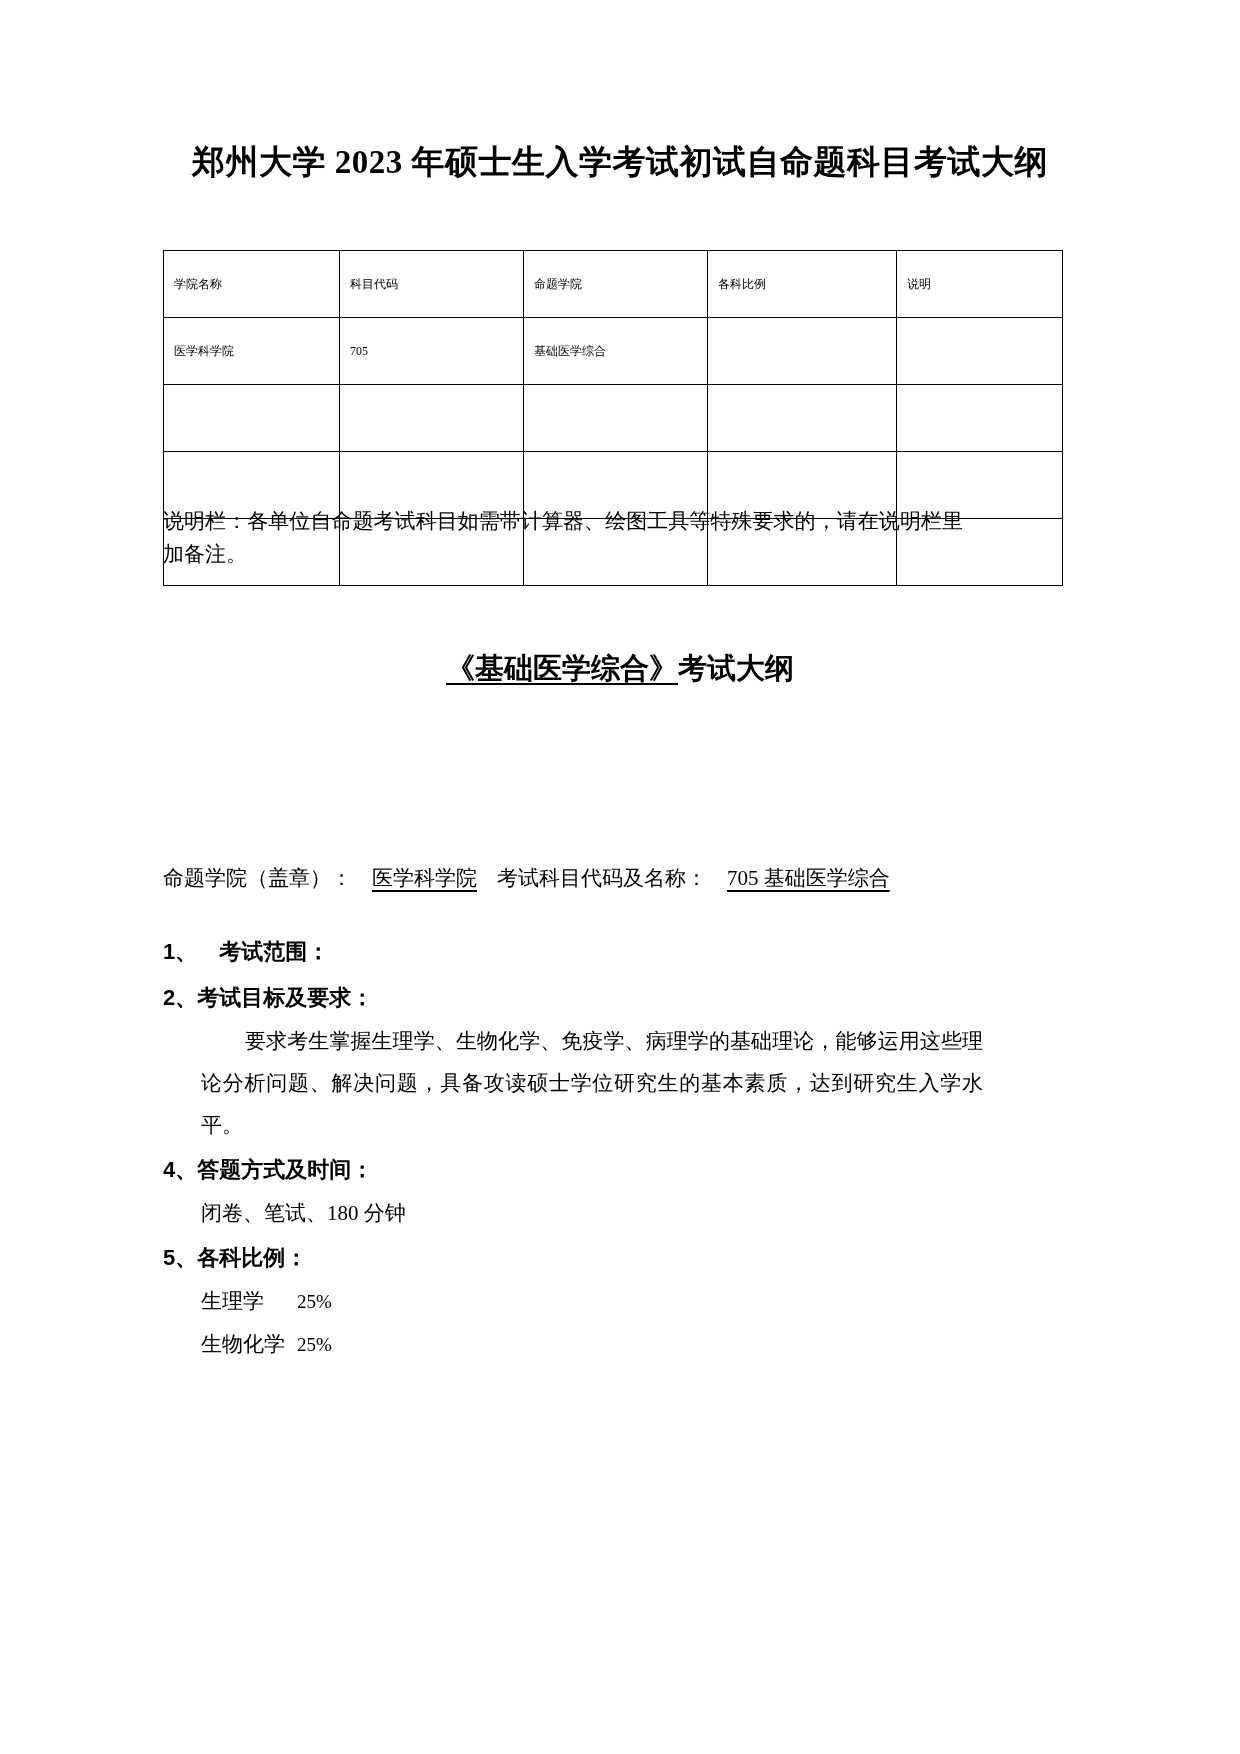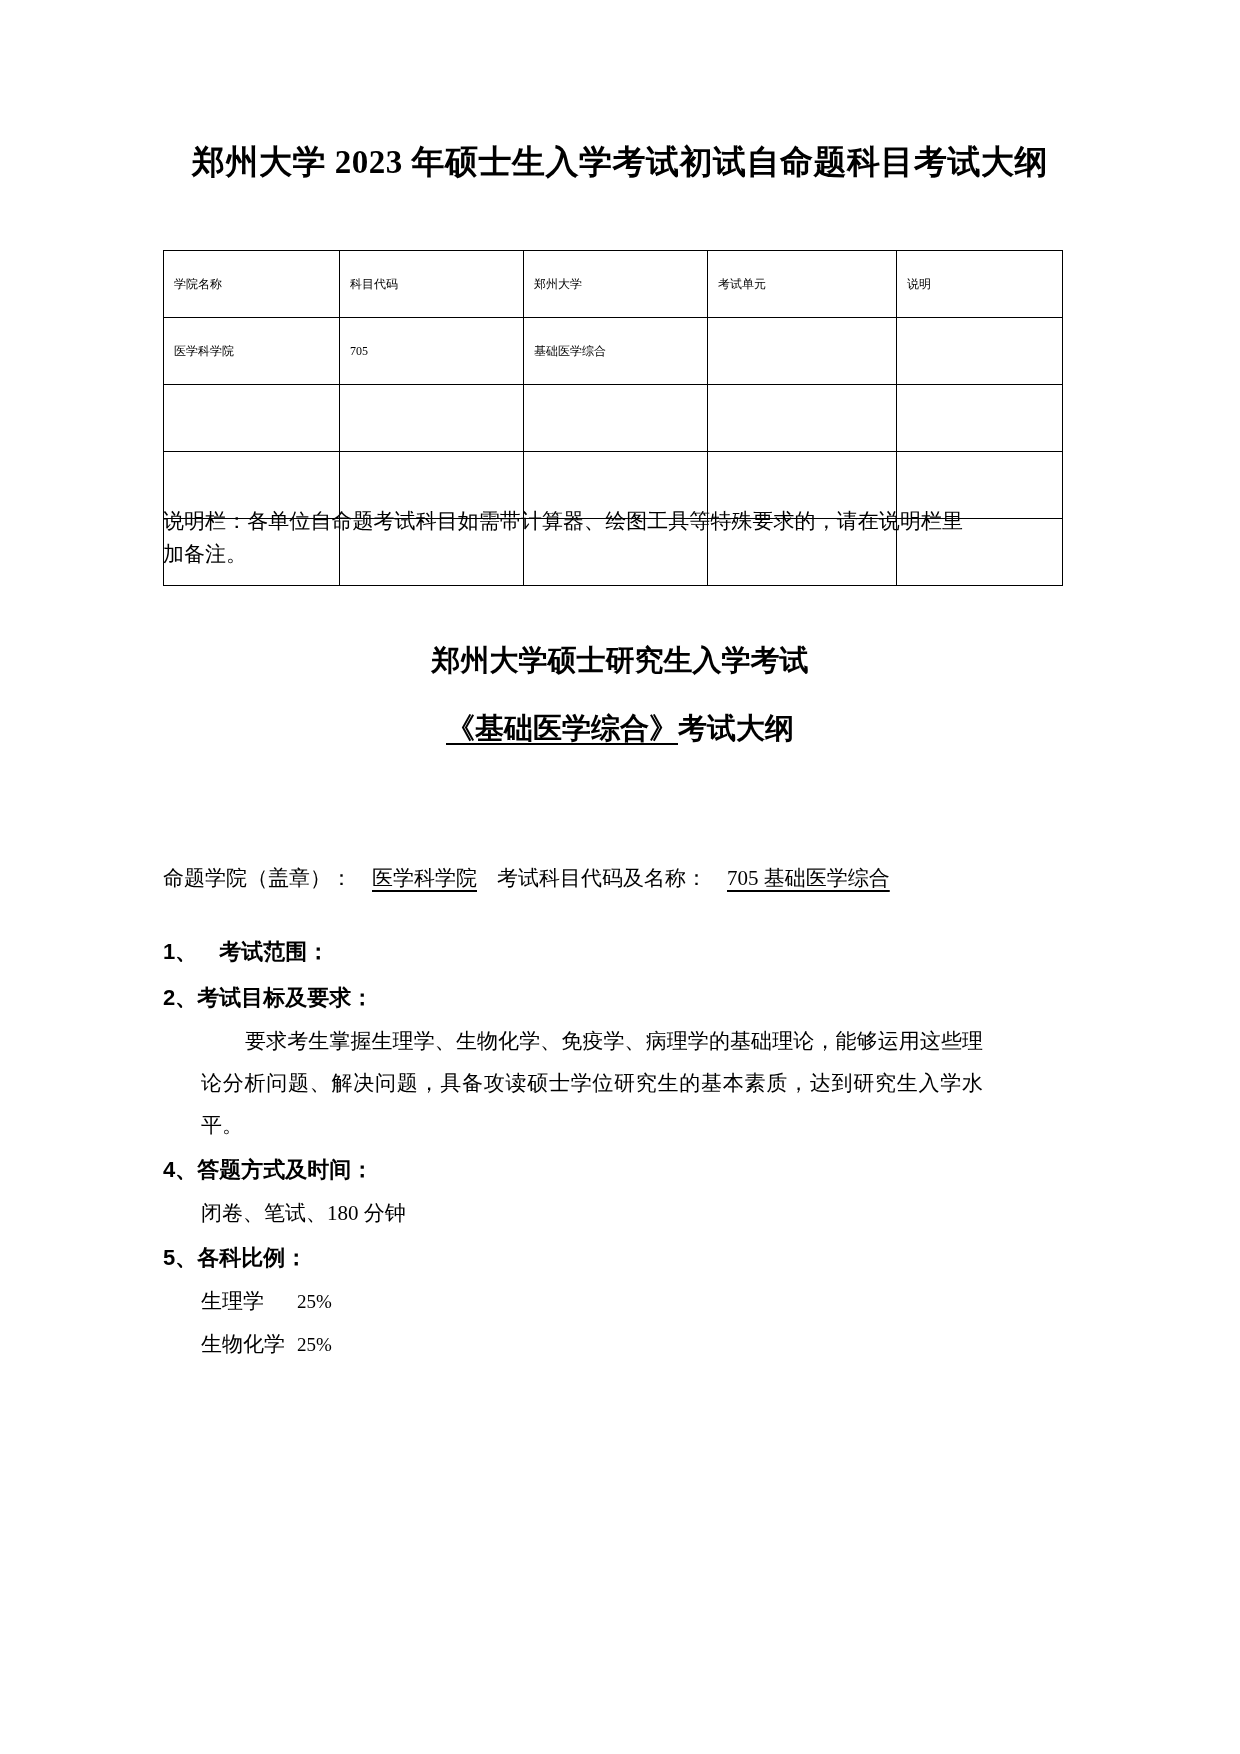--- a/index.html
+++ b/index.html
@@ -164,22 +164,22 @@
 
 <div class="page">
 
   <div class="doc-title">郑州大学 2023 年硕士生入学考试初试自命题科目考试大纲</div>
 
   <table class="info-table">
     <thead>
       <tr>
         <th class="col-1">学院名称</th>
         <th class="col-2">科目代码</th>
-        <th class="col-3">郑州大学</th>
-        <th class="col-4">考试单元</th>
+        <th class="col-3">命题学院</th>
+        <th class="col-4">各科比例</th>
         <th class="col-5">说明</th>
       </tr>
     </thead>
     <tbody>
       <tr>
         <td>医学科学院</td>
         <td>705</td>
         <td>基础医学综合</td>
         <td></td>
         <td></td>
@@ -204,21 +204,20 @@
         <td></td>
         <td></td>
         <td></td>
       </tr>
     </tbody>
   </table>
 
   <div class="table-note">说明栏：各单位自命题考试科目如需带计算器、绘图工具等特殊要求的，请在说明栏里加备注。</div>
 
   <div class="heading-block">
-    <div class="heading-1">郑州大学硕士研究生入学考试</div>
     <div class="heading-2"><span class="u-line">《基础医学综合》</span><span>考试大纲</span></div>
   </div>
 
   <div class="school-line">
     <span>命题学院（盖章）：</span><span class="sp"></span><span class="blank">医学科学院</span><span class="sp"></span><span>考试科目代码及名称：</span><span class="sp"></span><span class="blank">705 基础医学综合</span>
   </div>
 
   <div class="content">
 
     <div class="sec">

